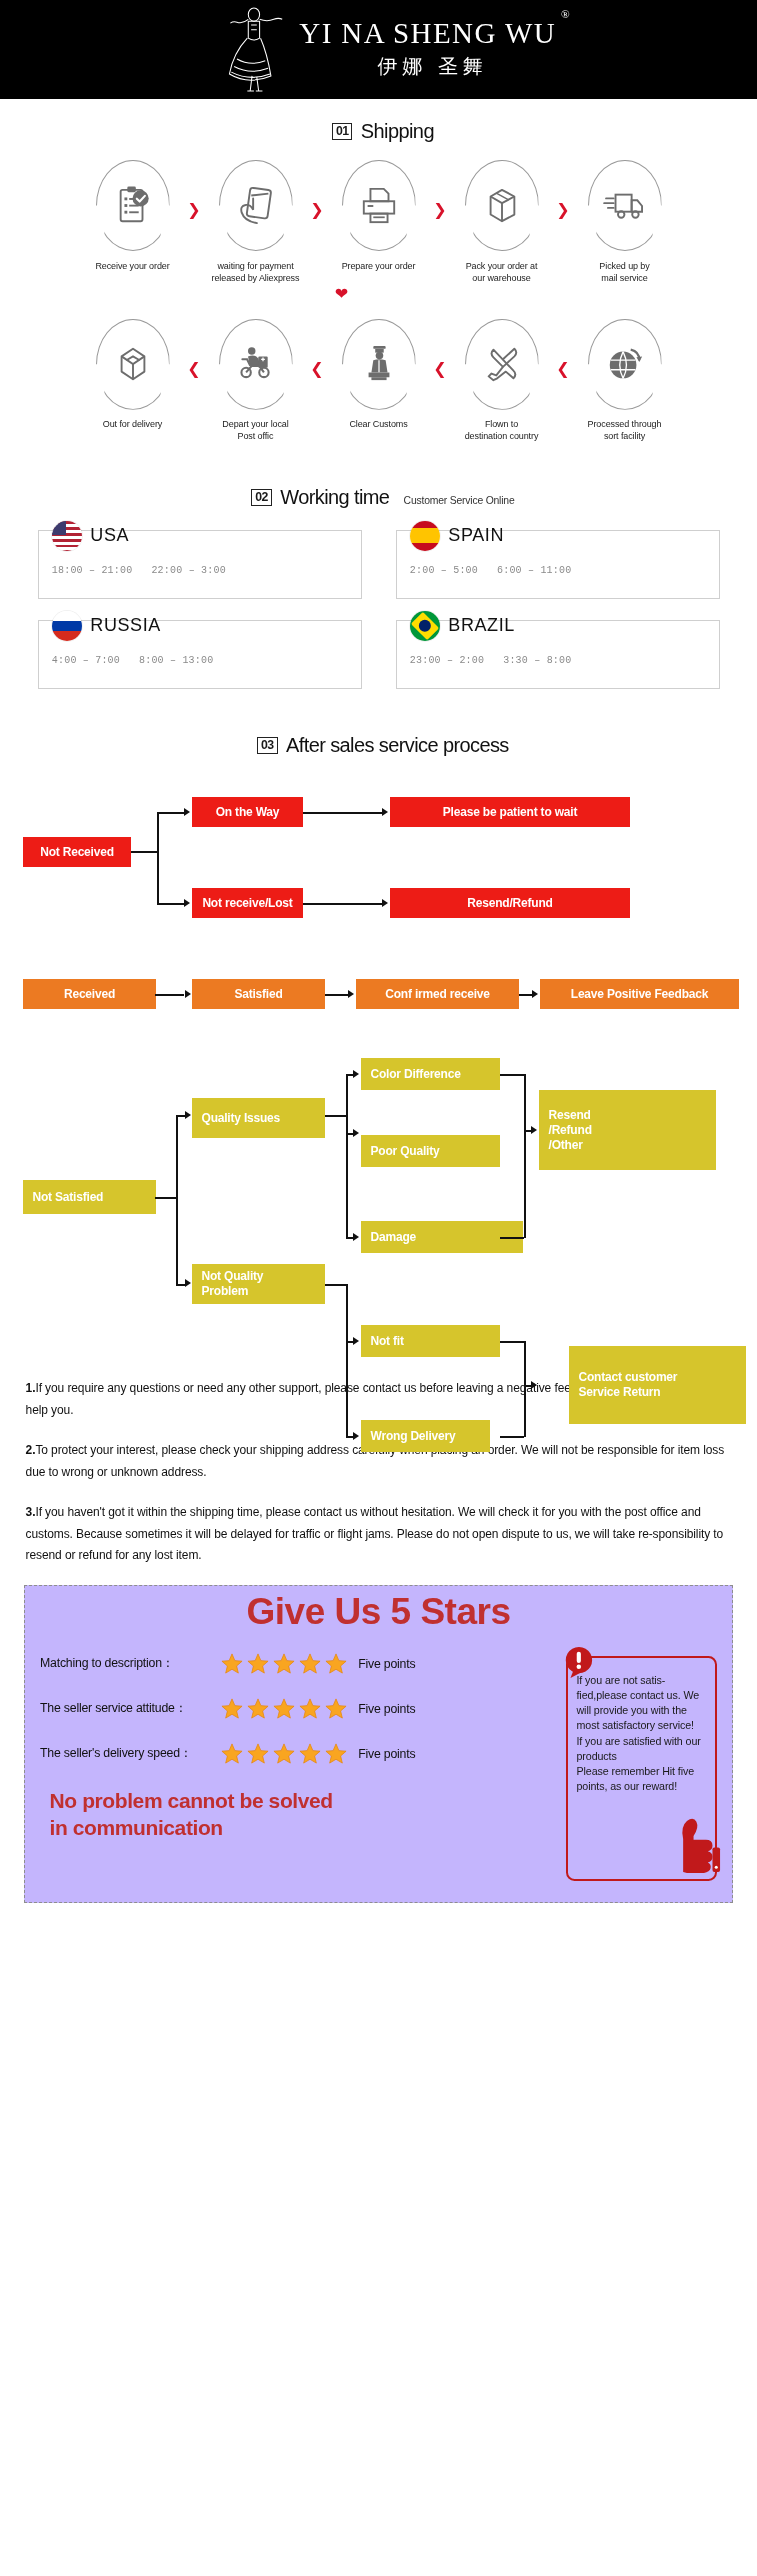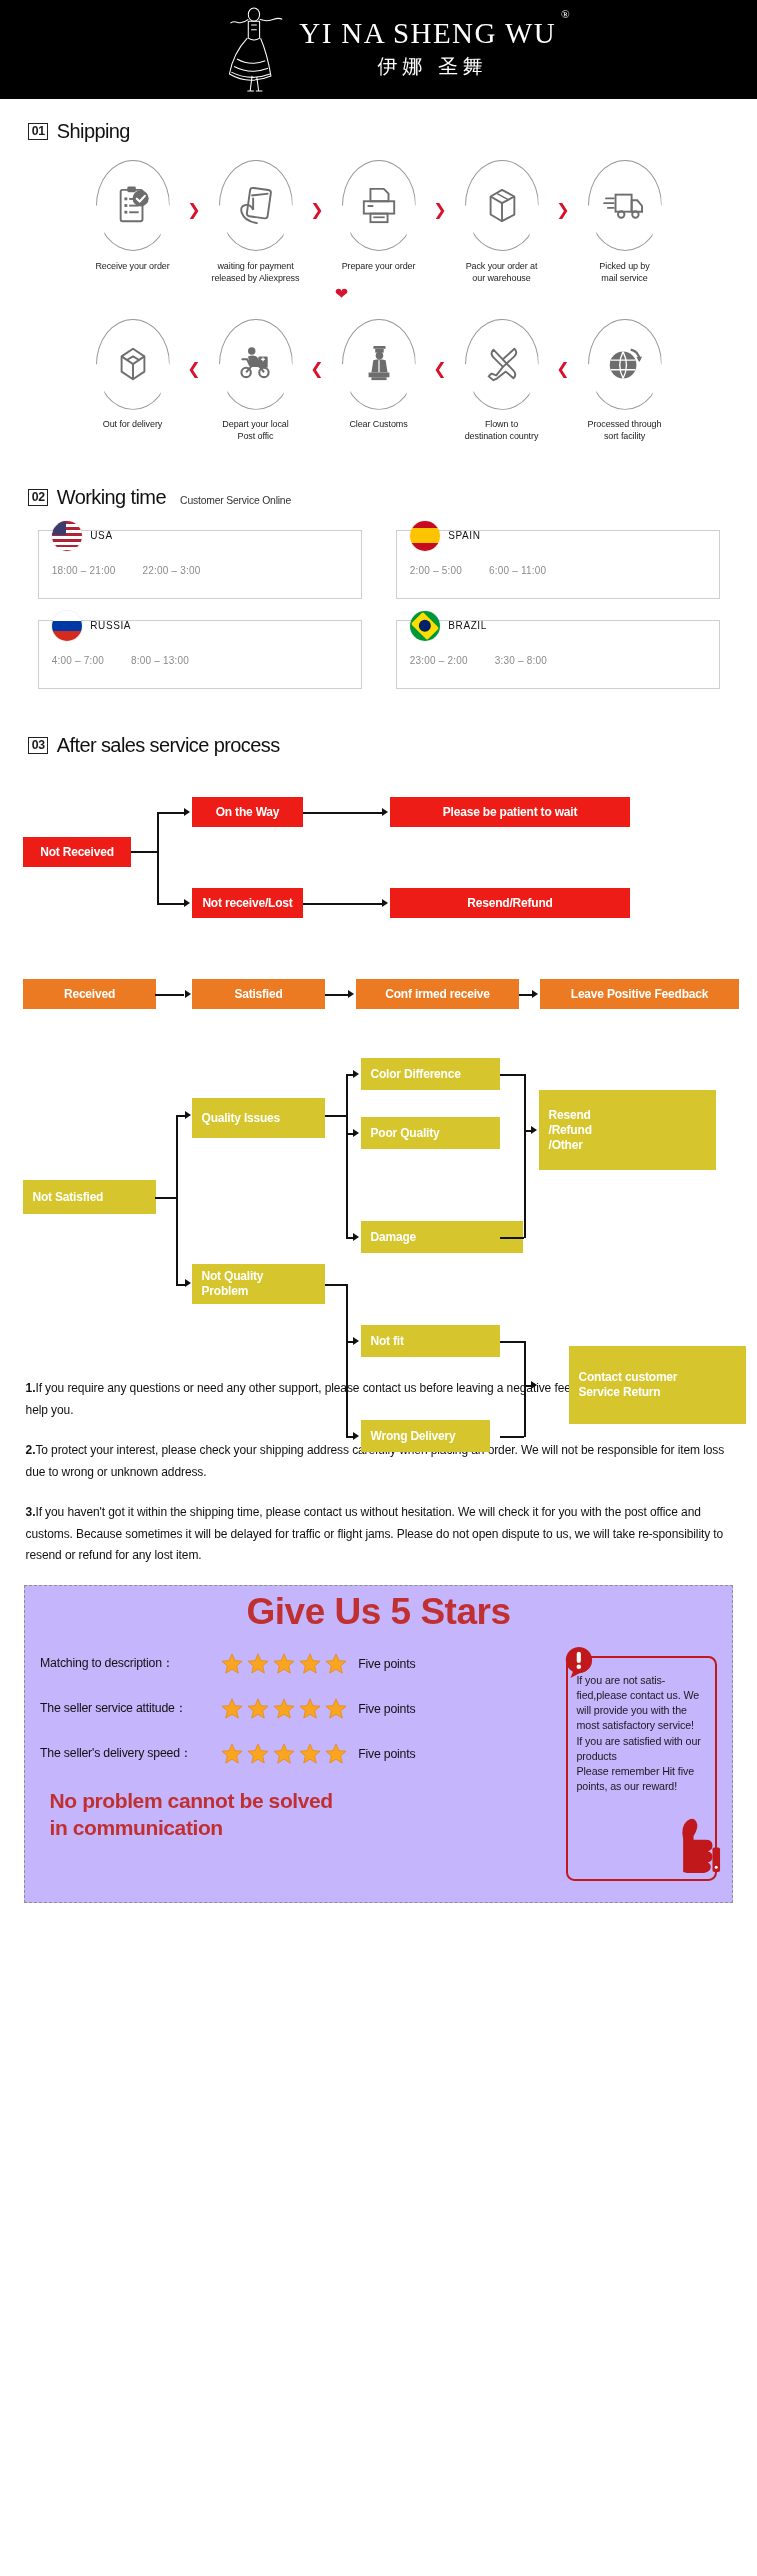--- a/index.html
+++ b/index.html
@@ -47,21 +47,22 @@
     margin-top: 4.7px;
     align-self: center;
     padding-left: 9.5px;
   }
 
   
   .sec-head {
     display: flex;
     align-items: baseline;
     gap: 8.5px;
-    padding-left: 28px;
+    padding-left: 9px;
+    justify-content: center;
   }
   .sec-num {
     border: 1.5px solid #222;
     font-size: 12.3px;
     font-weight: 700;
     padding: 0px 2.8px 0.9px 2.8px;
     line-height: 1.15;
     letter-spacing: -0.5px;
     align-self: center;
     font-family: "Liberation Sans", sans-serif;
@@ -160,31 +161,32 @@
     align-items: center;
     gap: 8.5px;
     margin-top: -19px;
   }
   .flag {
     width: 30px; height: 30px; border-radius: 50%;
     flex: 0 0 auto; overflow: hidden; position: relative;
     box-shadow: 0 0 0 0.9px rgba(0,0,0,.06);
   }
   .country-name {
-    font-size: 10px;
+    font-size: 18px;
     letter-spacing: 0.6px;
     color: #111;
   }
   .work-hours {
     margin-top: 14px;
     display: flex;
-    gap: 27px;
+    gap: 19px;
     font-size: 10px;
     color: #8a8a8a;
     letter-spacing: 0.2px;
+    font-family: Liberation Mono, monospace;
   }
 
   
   .f-usa { background: #fff; }
   .f-usa .stripes { position:absolute; inset:0;
     background: repeating-linear-gradient(to bottom, #B22234 0 2.9px, #fff 2.9px 5.9px); }
   .f-usa .canton { position:absolute; left:0; top:0; width:14px; height:14px; background:#3C3B6E; }
   .f-esp .top { position:absolute; left:0; top:0; width:100%; height:25%; background:#C60B1E; }
   .f-esp .mid { position:absolute; left:0; top:25%; width:100%; height:50%; background:#FFC400; }
   .f-esp .bot { position:absolute; left:0; bottom:0; width:100%; height:25%; background:#C60B1E; }
@@ -651,21 +653,21 @@
       <div class="farrow" style="left:348px; top:212px;"></div>
       <div class="fline h" style="left:519px; top:216px; width:13.3px;"></div>
       <div class="farrow" style="left:532px; top:212px;"></div>
 
       <div class="fbox yellow ml" style="left:23px;  top:402px; width:133px; height:34px;">Not Satisfied</div>
       <div class="fbox yellow ml" style="left:192px; top:320px; width:133px; height:40px;">Quality Issues</div>
       <div class="fbox yellow ml" style="left:192px; top:486px; width:133px; height:40px; white-space:pre-line;">Not Quality
 Problem</div>
 
       <div class="fbox yellow ml" style="left:361px; top:280px; width:139px; height:32px;">Color Difference</div>
-      <div class="fbox yellow ml" style="left:361px; top:339px; width:139px; height:32px;">Poor Quality</div>
+      <div class="fbox yellow ml" style="left:361px; top:357px; width:139px; height:32px;">Poor Quality</div>
       <div class="fbox yellow ml" style="left:361px; top:443px; width:162px; height:32px;">Damage</div>
       <div class="fbox yellow ml" style="left:361px; top:547px; width:139px; height:32px;">Not fit</div>
       <div class="fbox yellow ml" style="left:361px; top:642px; width:129px; height:32px;">Wrong Delivery</div>
 
       <div class="fbox yellow ml" style="left:539px; top:312px; width:177px; height:80px; white-space:pre-line; align-items:center;">Resend
 /Refund
 /Other</div>
       <div class="fbox yellow ml" style="left:569px; top:568px; width:177px; height:78px; white-space:pre-line; align-items:center;">Contact customer
 Service Return</div>
 

